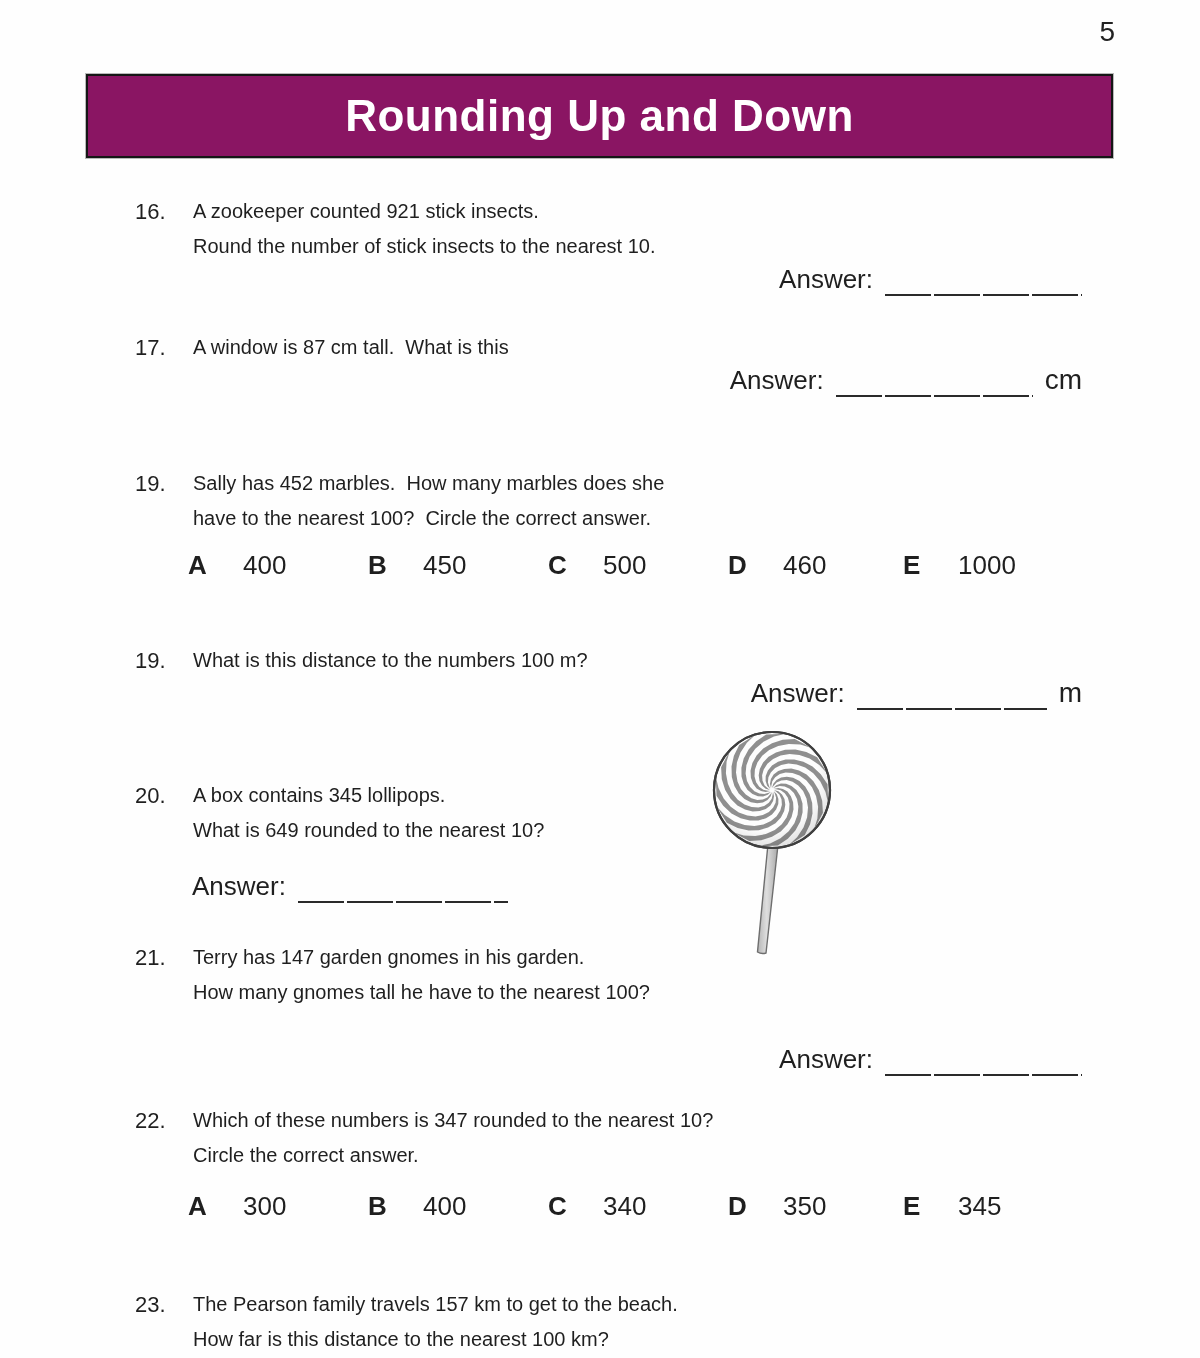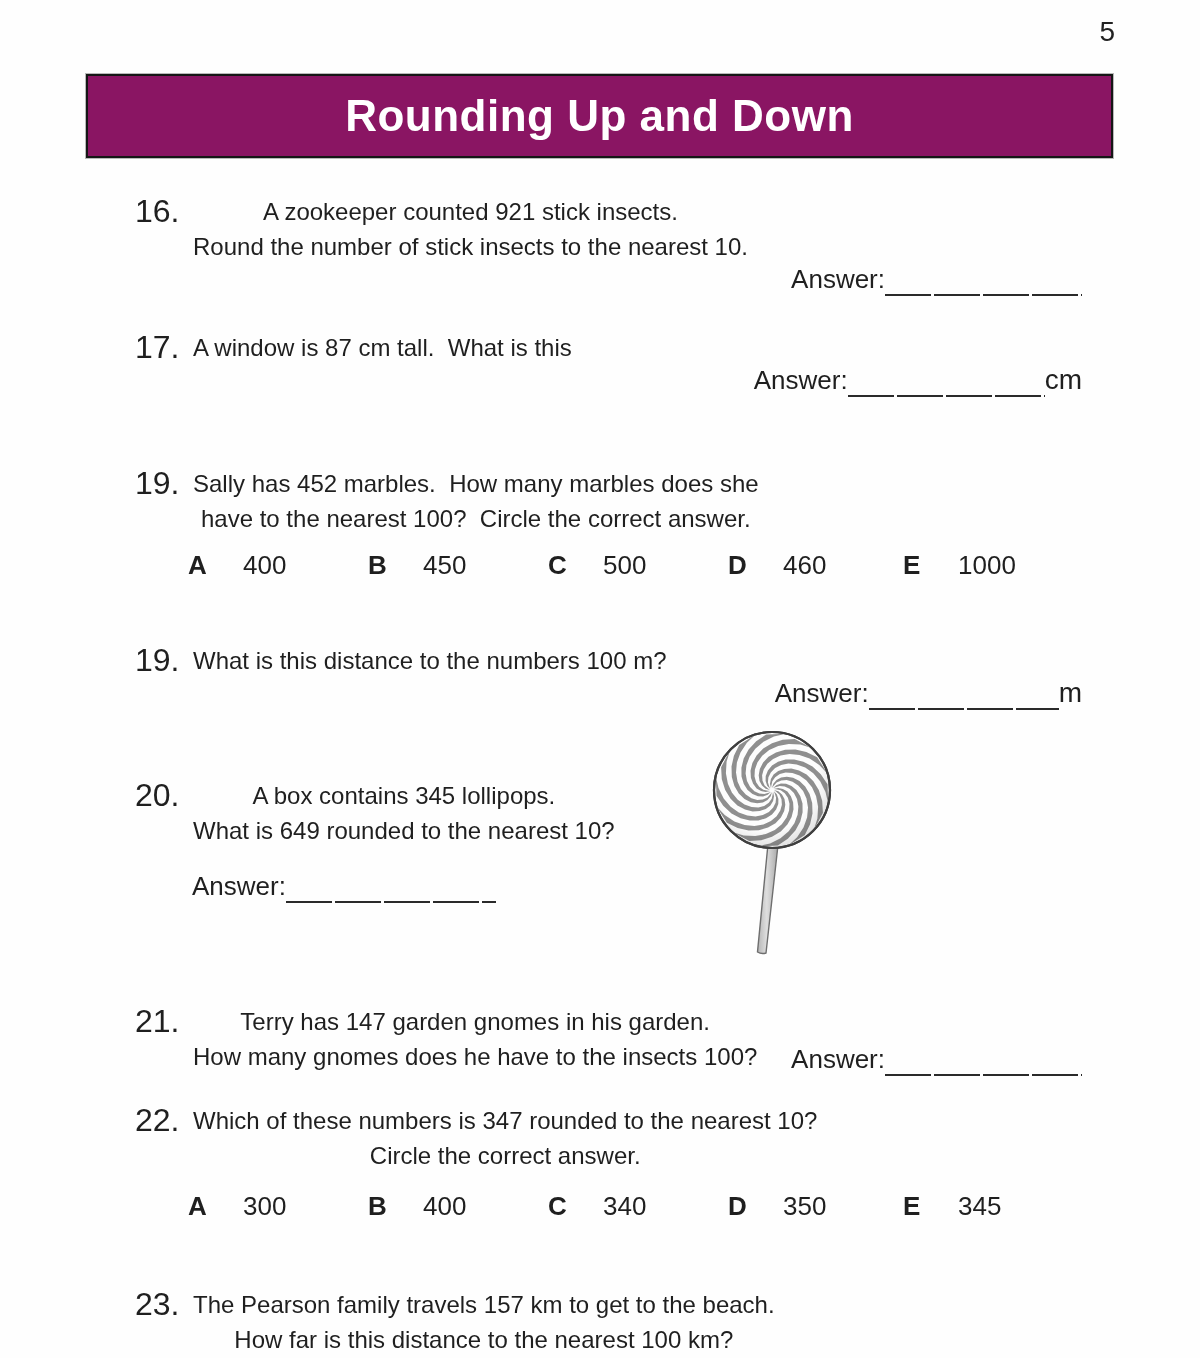--- a/index.html
+++ b/index.html
@@ -20,26 +20,26 @@
     border:2px solid #161616;
     display:flex;align-items:center;justify-content:center;
     box-shadow:0 0 0 1px #b9b9b9;
   }
   .banner-title{
     color:#ffffff;font-size:44px;font-weight:700;letter-spacing:0.5px;
   }
   .q{
     position:absolute;left:135px;display:flex;align-items:flex-start;
   }
-  .qnum{width:58px;font-size:32px;line-height:35px;flex:0 0 58px;}
-  .qbody{font-size:24px;line-height:35px;text-align:center;}
+  .qnum{width:58px;font-size:22px;line-height:35px;flex:0 0 58px;}
+  .qbody{font-size:20px;line-height:35px;}
   .qline{white-space:pre-wrap;}
   .ans-row{
     position:absolute;display:flex;align-items:flex-end;
-    font-size:26px;line-height:34px;gap:0;
+    font-size:26px;line-height:34px;gap:12px;
   }
   .ans-right{right:118px;}
   .blank{
     display:inline-block;height:32px;
     background-image:repeating-linear-gradient(90deg,#2a2a2a 0 46px,rgba(0,0,0,0) 46px 49px);
     background-size:100% 2px;background-position:0 100%;background-repeat:no-repeat;
   }
   .blank-md{width:197px;}
   .blank-lg{width:210px;}
   .blank-m19{width:190px;}
@@ -176,25 +176,25 @@
     <div class="qbody">
       <div class="qline">A box contains 345 lollipops.</div>
       <div class="qline">What is 649 rounded to the nearest 10?</div>
     </div>
   </div>
   <div class="ans-row" style="top:869px;left:192px">
     <span>Answer:</span>
     <span class="blank blank-lg"></span>
   </div>
 
-  <div class="q" style="top:1004px">
+  <div class="q" style="top:940px">
     <div class="qnum">21.</div>
     <div class="qbody">
       <div class="qline">Terry has 147 garden gnomes in his garden.</div>
-      <div class="qline">How many gnomes does he have to the insects 100?</div>
+      <div class="qline">How many gnomes tall he have to the nearest 100?</div>
     </div>
   </div>
   <div class="ans-row ans-right" style="top:1042px">
     <span>Answer:</span>
     <span class="blank blank-md"></span>
   </div>
 
   <div class="q" style="top:1103px">
     <div class="qnum">22.</div>
     <div class="qbody">

